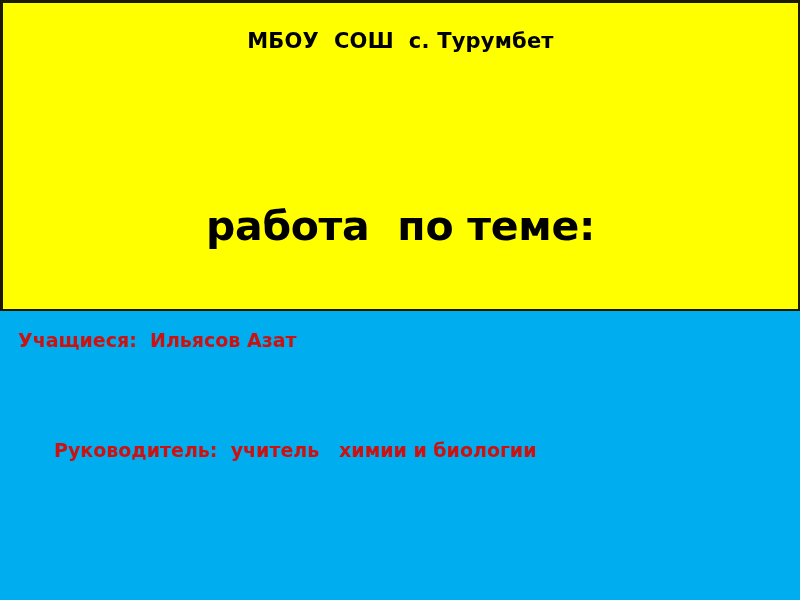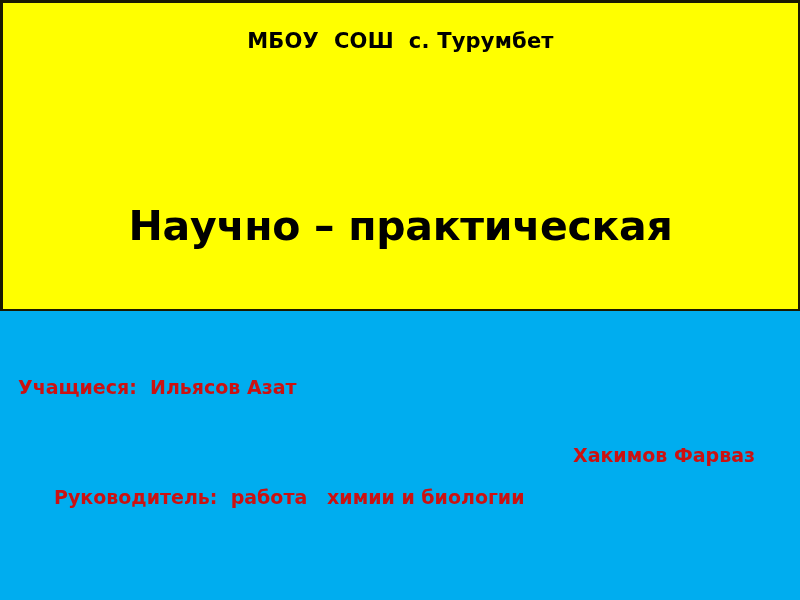--- a/index.html
+++ b/index.html
@@ -81,52 +81,49 @@
   }
 
   .credit-line {
     position: absolute;
     color: #CC1111;
     font-family: "DejaVu Sans", sans-serif;
     font-weight: bold;
     font-size: 19px;
     white-space: pre;
     line-height: 24px;
-    margin-top: 47px;
   }
 
   .cl-student-1 { left: 18px;  top: 17px;  }
   .cl-student-2 { left: 358px; top: 45px;  }
   .cl-student-3 { left: 573px; top: 85px;  }
   .cl-super     { left: 54px;  top: 127px; }
   .cl-teacher   { left: 226px; top: 170px; }
 </style>
 </head>
 <body>
 
 <div class="slide">
 
   <div class="title-panel">
 
     <div class="school-name">МБОУ  СОШ  с. Турумбет</div>
 
     <div class="main-title">
-      <span class="tline">Научно – практическая</span>
       <span class="tline">работа  по теме:</span>
       <span class="tline">« расплата за Сладкую</span>
       
     </div>
 
   </div>
 
   <div class="credits">
 
     <div class="credit-line cl-student-1">Учащиеся:  Ильясов Азат</div>
 
 
-    <div class="credit-line cl-student-3">Хакимов Фарваз</div>
 
-    <div class="credit-line cl-super">Руководитель:  работа   химии и биологии</div>
+    <div class="credit-line cl-super">Руководитель:  учитель   химии и биологии</div>
 
 
   </div>
 
 </div>
 
 </body></html>

